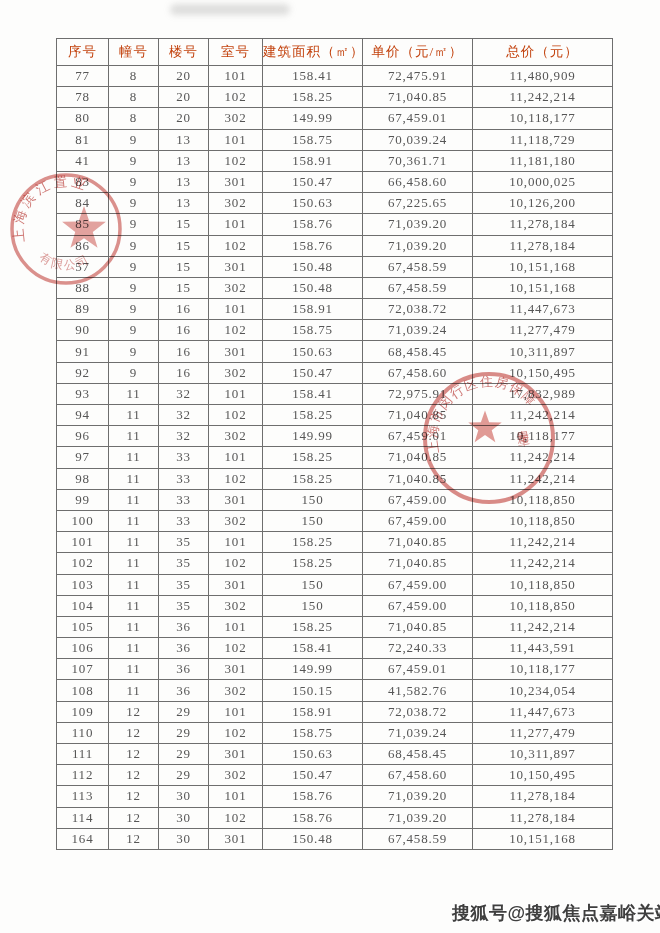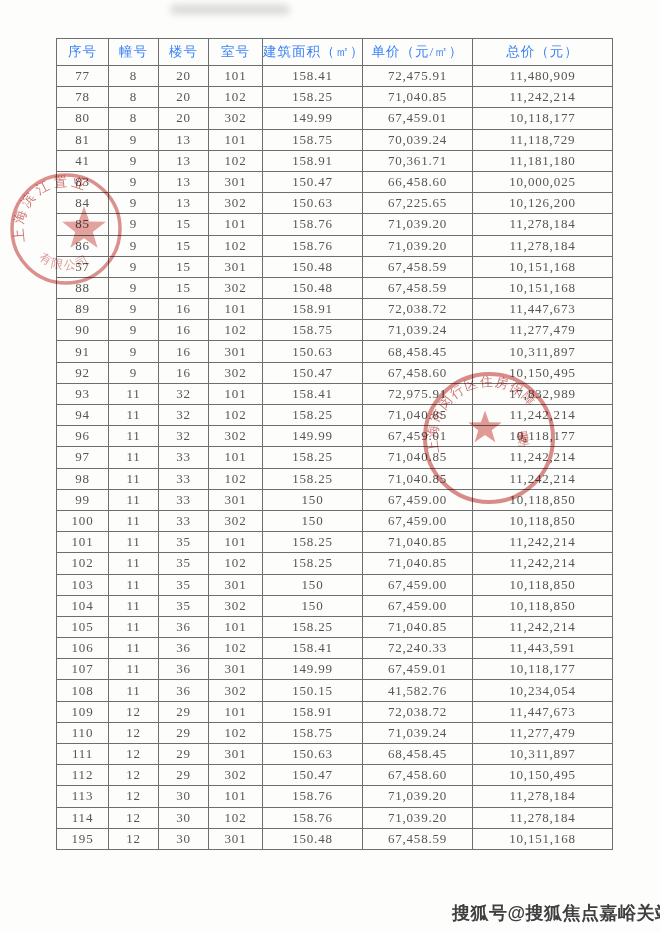--- a/index.html
+++ b/index.html
@@ -25,21 +25,21 @@
   .price-table th,.price-table td{
     border:1px solid #6e6e6e;
     text-align:center;vertical-align:middle;
     padding:0;
     color:#565656;
     font-size:13px;
     letter-spacing:0.8px;
     white-space:nowrap;overflow:hidden;
   }
   .price-table th{
-    height:26px;font-weight:normal;color:#3b82f6;font-size:13.5px;letter-spacing:1px;
+    height:26px;font-weight:normal;color:#c2410c;font-size:13.5px;letter-spacing:1px;
   }
   .price-table td{height:20.2px;}
   
   .stamp{
     position:absolute;pointer-events:none;
     mix-blend-mode:multiply;
   }
   
   .watermark{
     position:absolute;left:452px;top:902px;
@@ -400,21 +400,21 @@
         <tr>
           <td>114</td>
           <td>12</td>
           <td>30</td>
           <td>102</td>
           <td>158.76</td>
           <td>71,039.20</td>
           <td>11,278,184</td>
         </tr>
         <tr>
-          <td>195</td>
+          <td>164</td>
           <td>12</td>
           <td>30</td>
           <td>301</td>
           <td>150.48</td>
           <td>67,458.59</td>
           <td>10,151,168</td>
         </tr>
       </tbody>
   </table>
 

